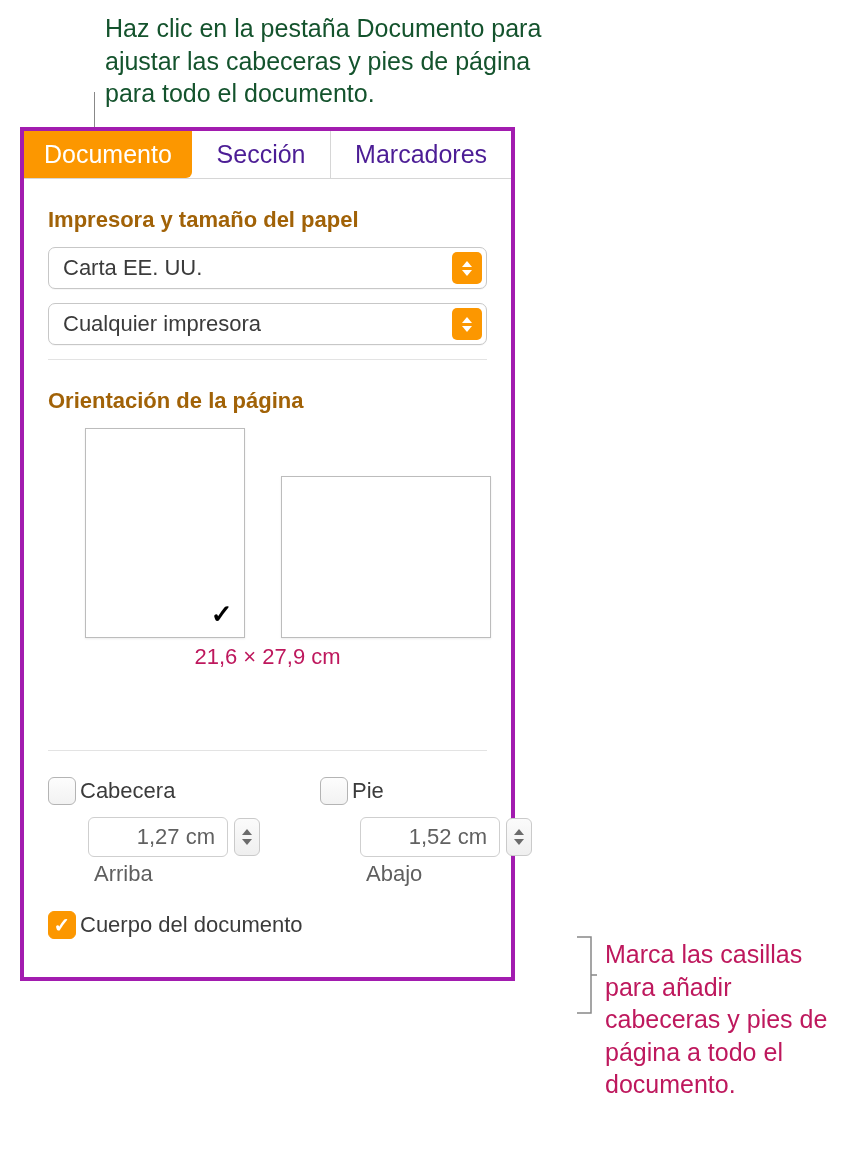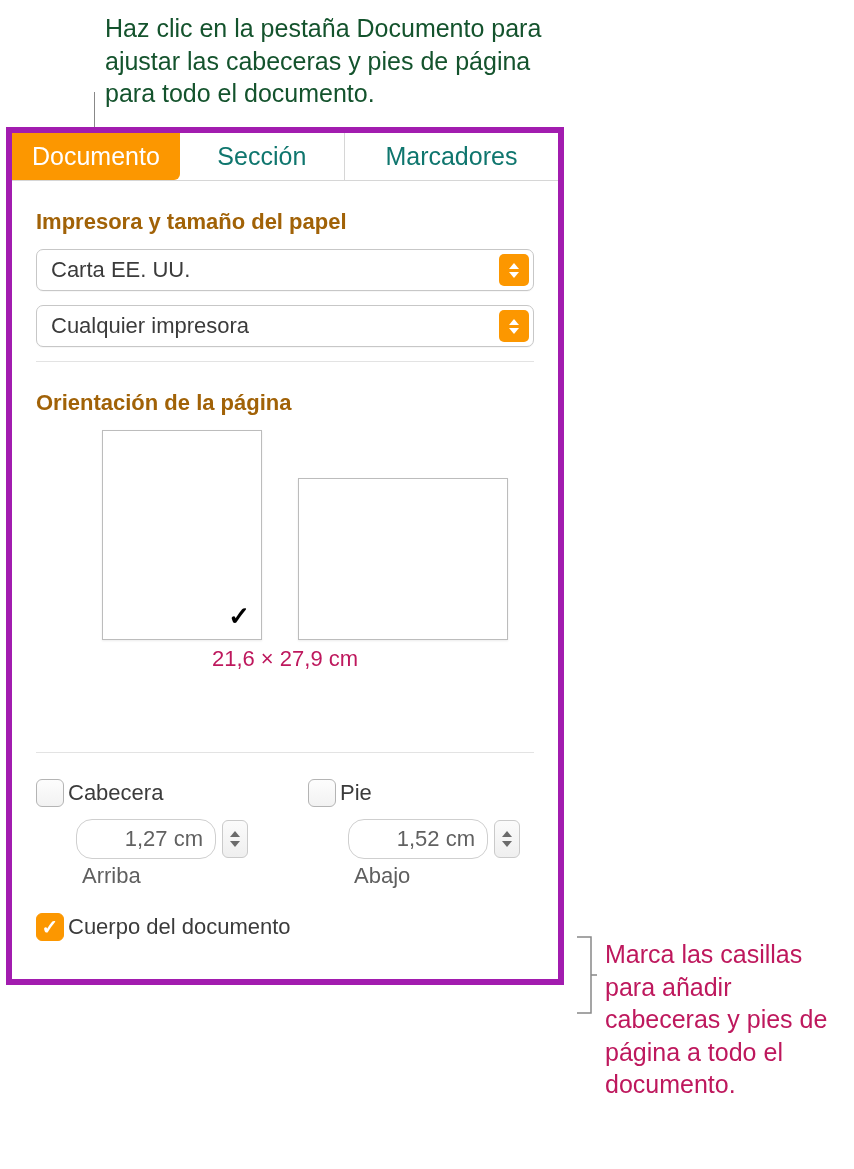--- a/index.html
+++ b/index.html
@@ -41,37 +41,37 @@
       position: absolute;
       top: 935px;
       left: 577px;
       width: 20px;
       height: 80px;
     }
     .bracket-right svg { display: block; }
     .panel {
       position: absolute;
       top: 127px;
-      left: 6px;
-      width: 558px;
-      border: 6px solid #a21caf;
+      left: 20px;
+      width: 495px;
+      border: 4px solid #a21caf;
       background: #fff;
     }
     .tabs {
       display: flex;
       align-items: stretch;
       height: 48px;
       border-bottom: 1px solid #d6d6d6;
     }
     .tab {
       display: flex;
       align-items: center;
       justify-content: center;
       font-size: 25px;
-      color: #0f766e;
+      color: #4c1d95;
       cursor: pointer;
       white-space: nowrap;
     }
     .tab.active {
       background: #fc9700;
       color: #fff;
       padding: 0 20px;
       border-radius: 0 0 6px 0;
     }
     .tab.inactive1 { flex: 1; border-right: 1px solid #d6d6d6; }
@@ -195,21 +195,21 @@
     }
     .stepper {
       display: flex;
       align-items: center;
       margin-left: 40px;
     }
     .stepper-input {
       width: 140px;
       height: 40px;
       border: 1px solid #cfcfcf;
-      border-radius: 16px;
+      border-radius: 6px;
       font-size: 22px;
       text-align: right;
       padding-right: 12px;
       color: #616161;
       background: #fff;
     }
     .stepper-arrows {
       width: 26px;
       height: 38px;
       margin-left: 6px;

